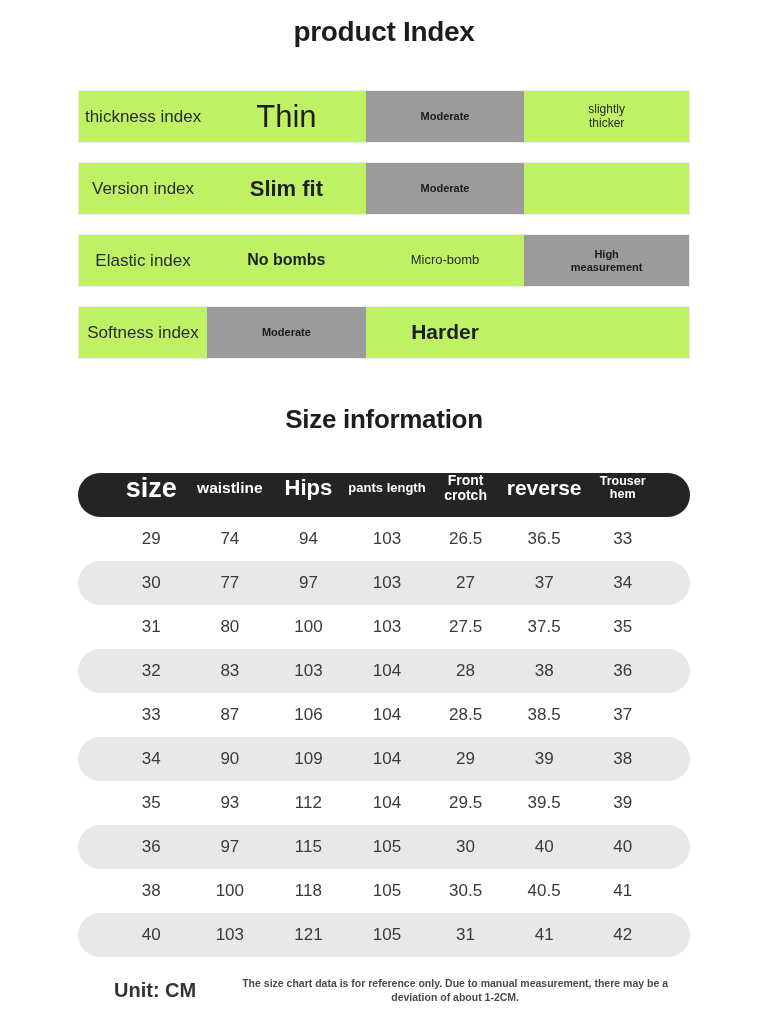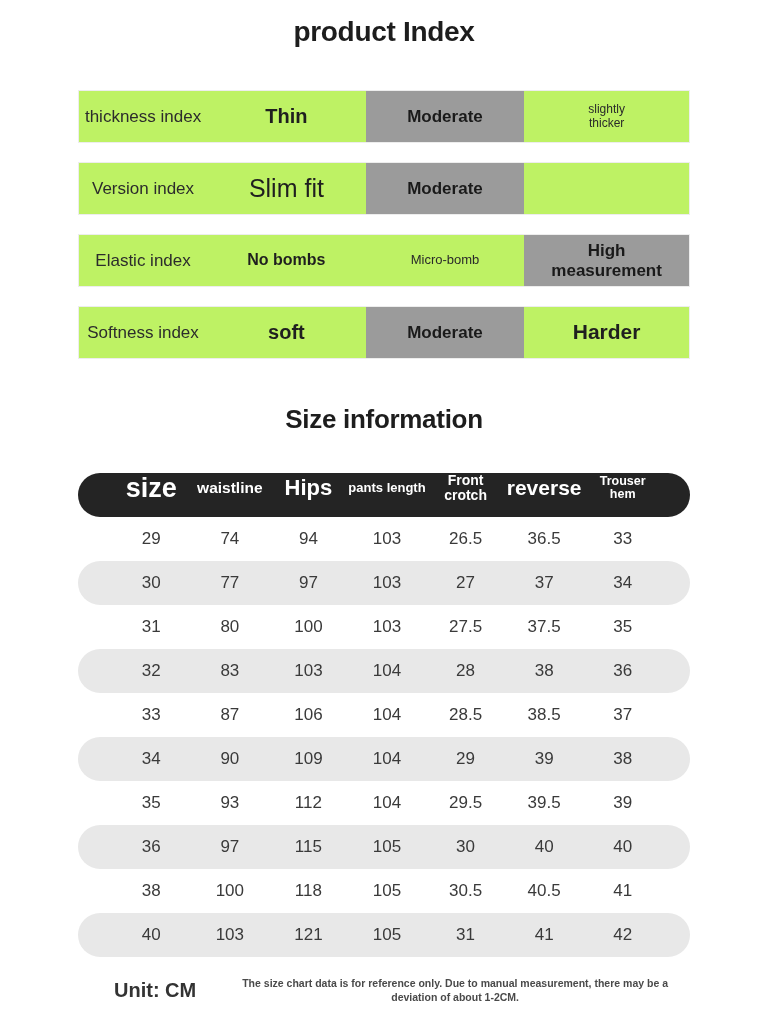--- a/index.html
+++ b/index.html
@@ -41,25 +41,25 @@
     border: 1px solid #ededed;
   }
   .cell {
     display: flex; align-items: center; justify-content: center;
     text-align: center;
     white-space: pre-line;
     line-height: 1.15;
   }
   .cell.hl { background: var(--hl, #9b9b9b); }
   .index-label { font-size: 17px; color: #2c2c2c; font-weight: 400; }
-  .cell-xl  { font-size: 20px; font-weight: 700; color: #1f1f1f; }
-  .cell-lg  { font-size: 25px; font-weight: 400; color: #1f1f1f; }
+  .cell-xl  { font-size: 31px; font-weight: 400; color: #1f1f1f; }
+  .cell-lg  { font-size: 22px; font-weight: 700; color: #1f1f1f; }
   .cell-ml  { font-size: 21px; font-weight: 700; color: #1f1f1f; }
   .cell-md  { font-size: 16px; font-weight: 700; color: #1f1f1f; }
-  .cell-sm  { font-size: 17px; font-weight: 700; color: #1a1a1a; }
+  .cell-sm  { font-size: 11px; font-weight: 700; color: #1a1a1a; }
   .cell-sm2 { font-size: 13px;  font-weight: 400; color: #2a2a2a; }
   .cell-xs  { font-size: 12px;  font-weight: 400; color: #2a2a2a; }
 
   
   .thead {
     display: grid;
     grid-template-columns: repeat(7, 1fr);
     align-items: center;
     height: 44px;
     padding: 0 28px 16px 34px;
@@ -125,21 +125,20 @@
       </div>
       <div class="index-row">
         <div class="cell index-label">Elastic index</div>
         <div class="cell index-level cell-md">No bombs</div>
         <div class="cell index-level cell-sm2">Micro-bomb</div>
         <div class="cell index-level cell-sm hl">High
 measurement</div>
       </div>
       <div class="index-row">
         <div class="cell index-label">Softness index</div>
-        <div class="cell index-level cell-xl">soft</div>
         <div class="cell index-level cell-sm hl">Moderate</div>
         <div class="cell index-level cell-ml">Harder</div>
       </div>
     </section>
 
   <h2 class="section-title">Size information</h2>
 
   <section>
     <div class="thead" id="thead">
         <div class="hcell hcol0">size</div>

